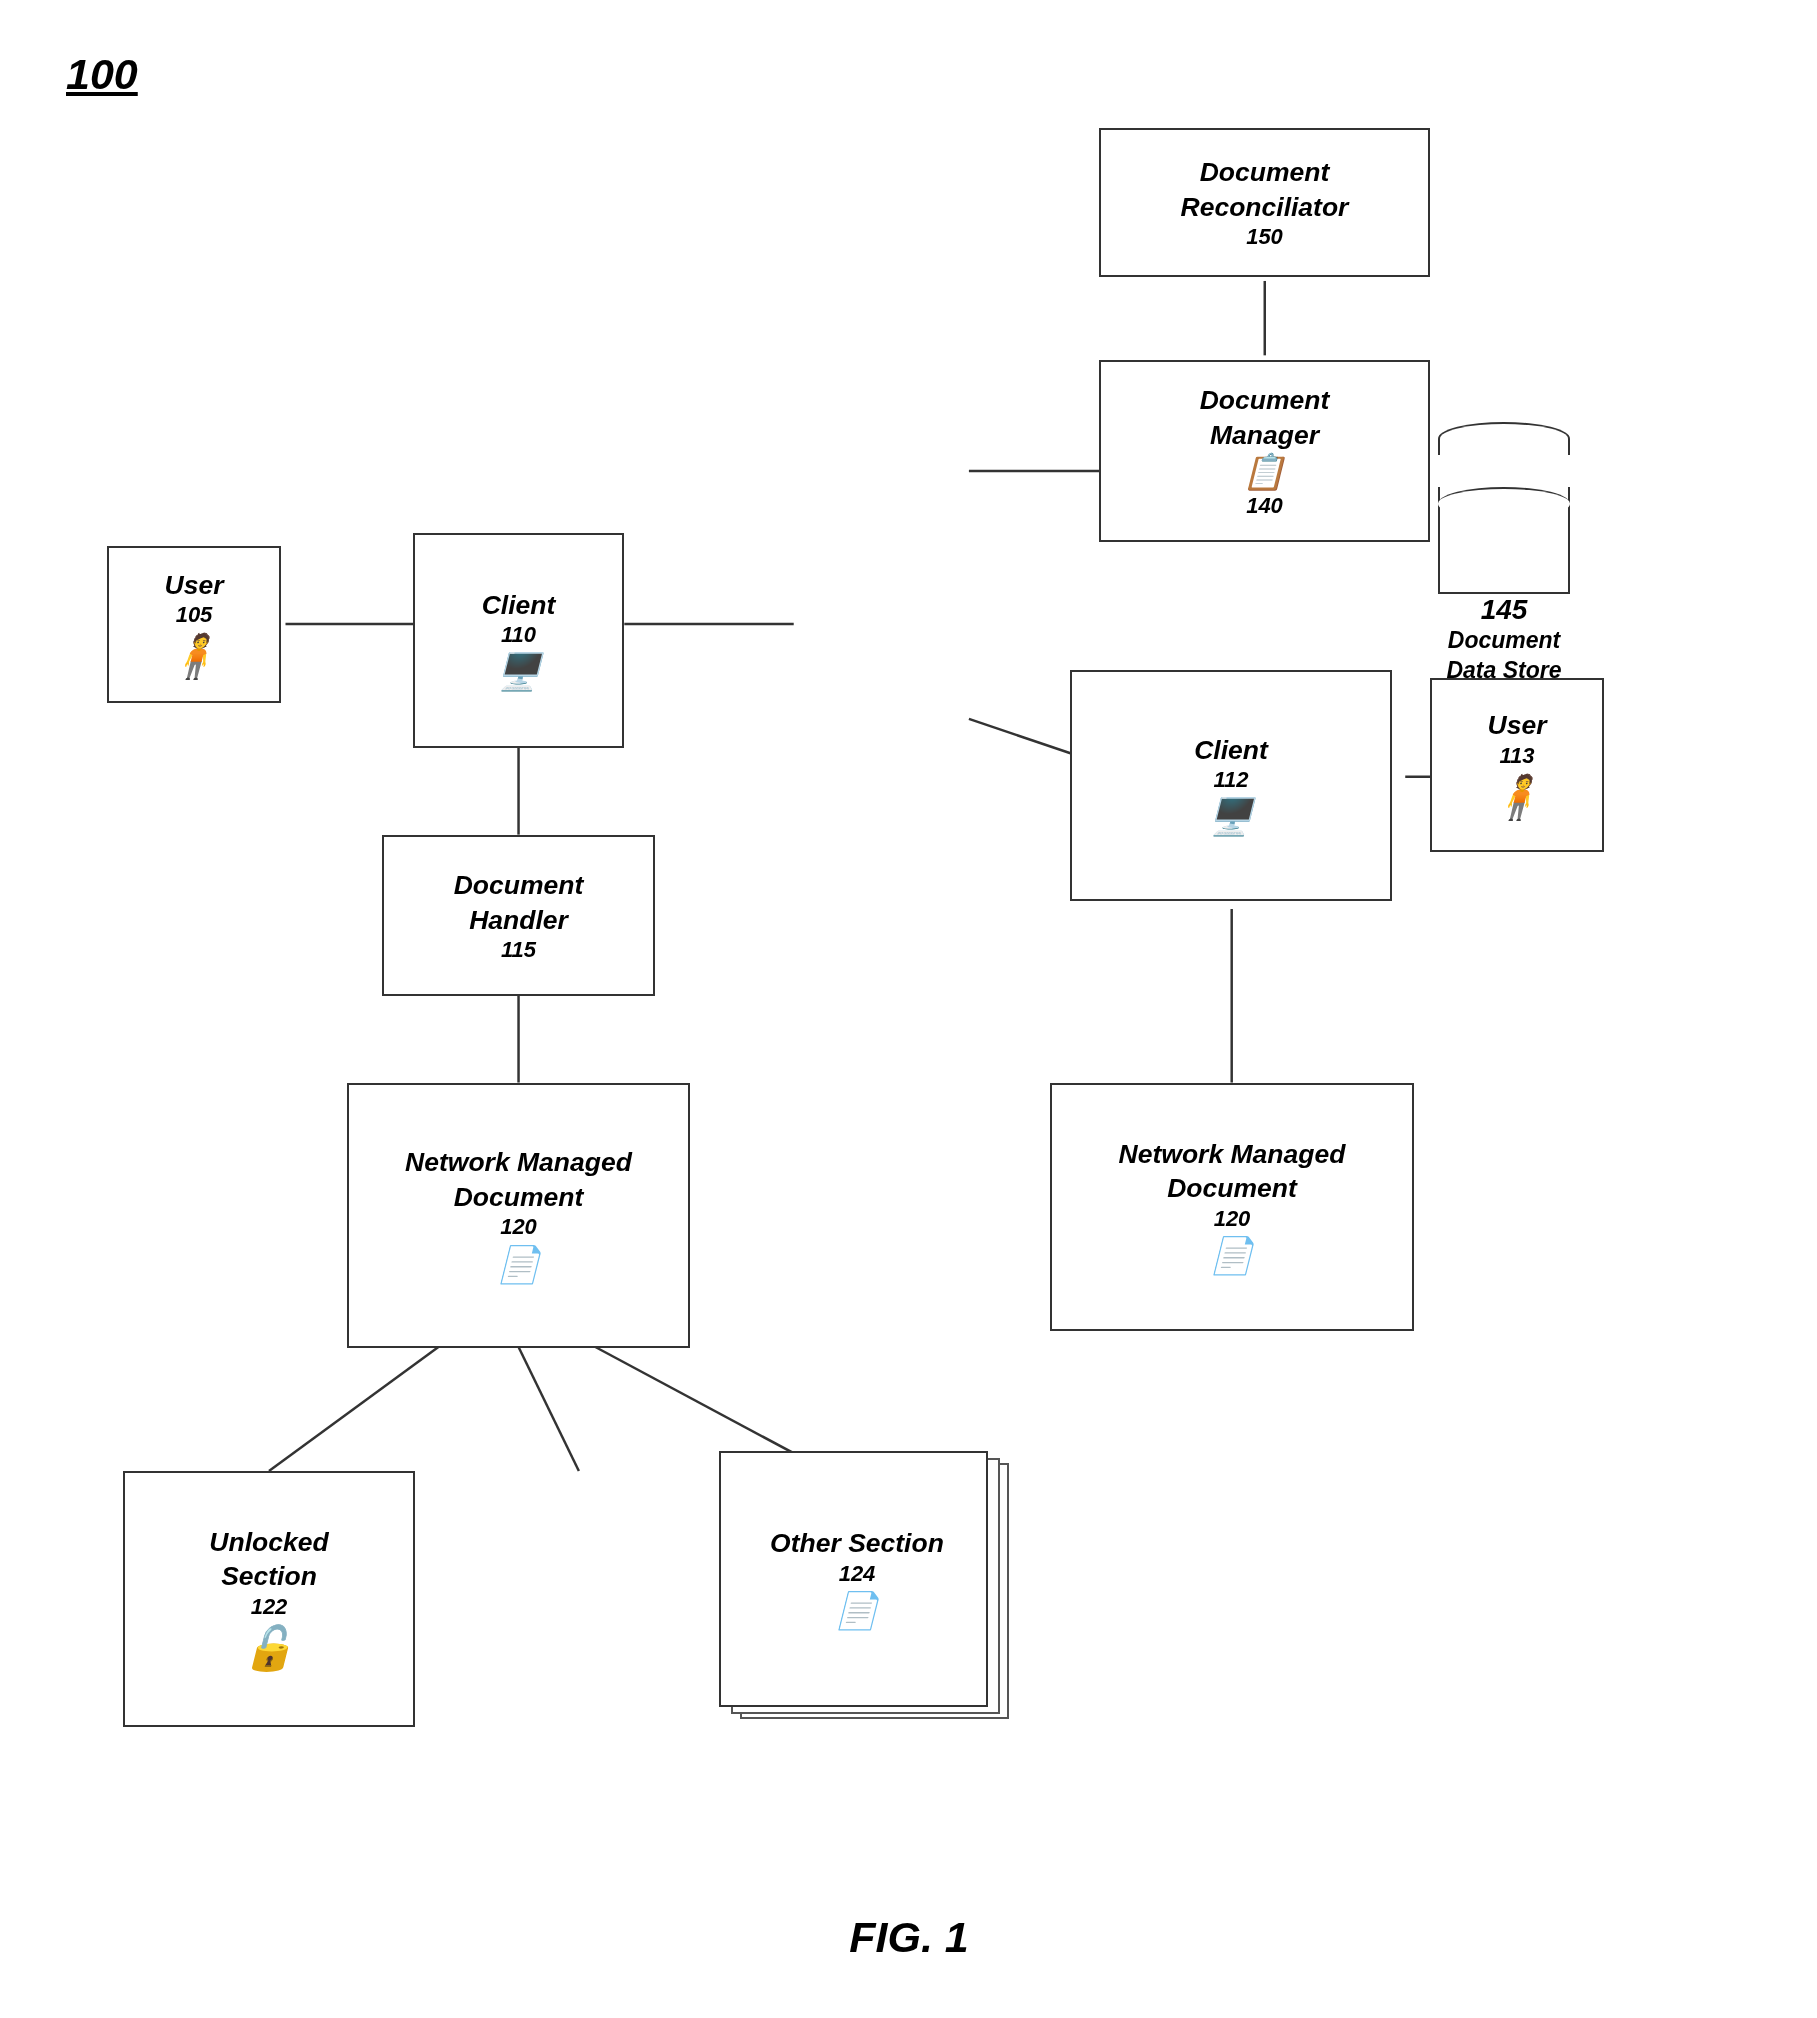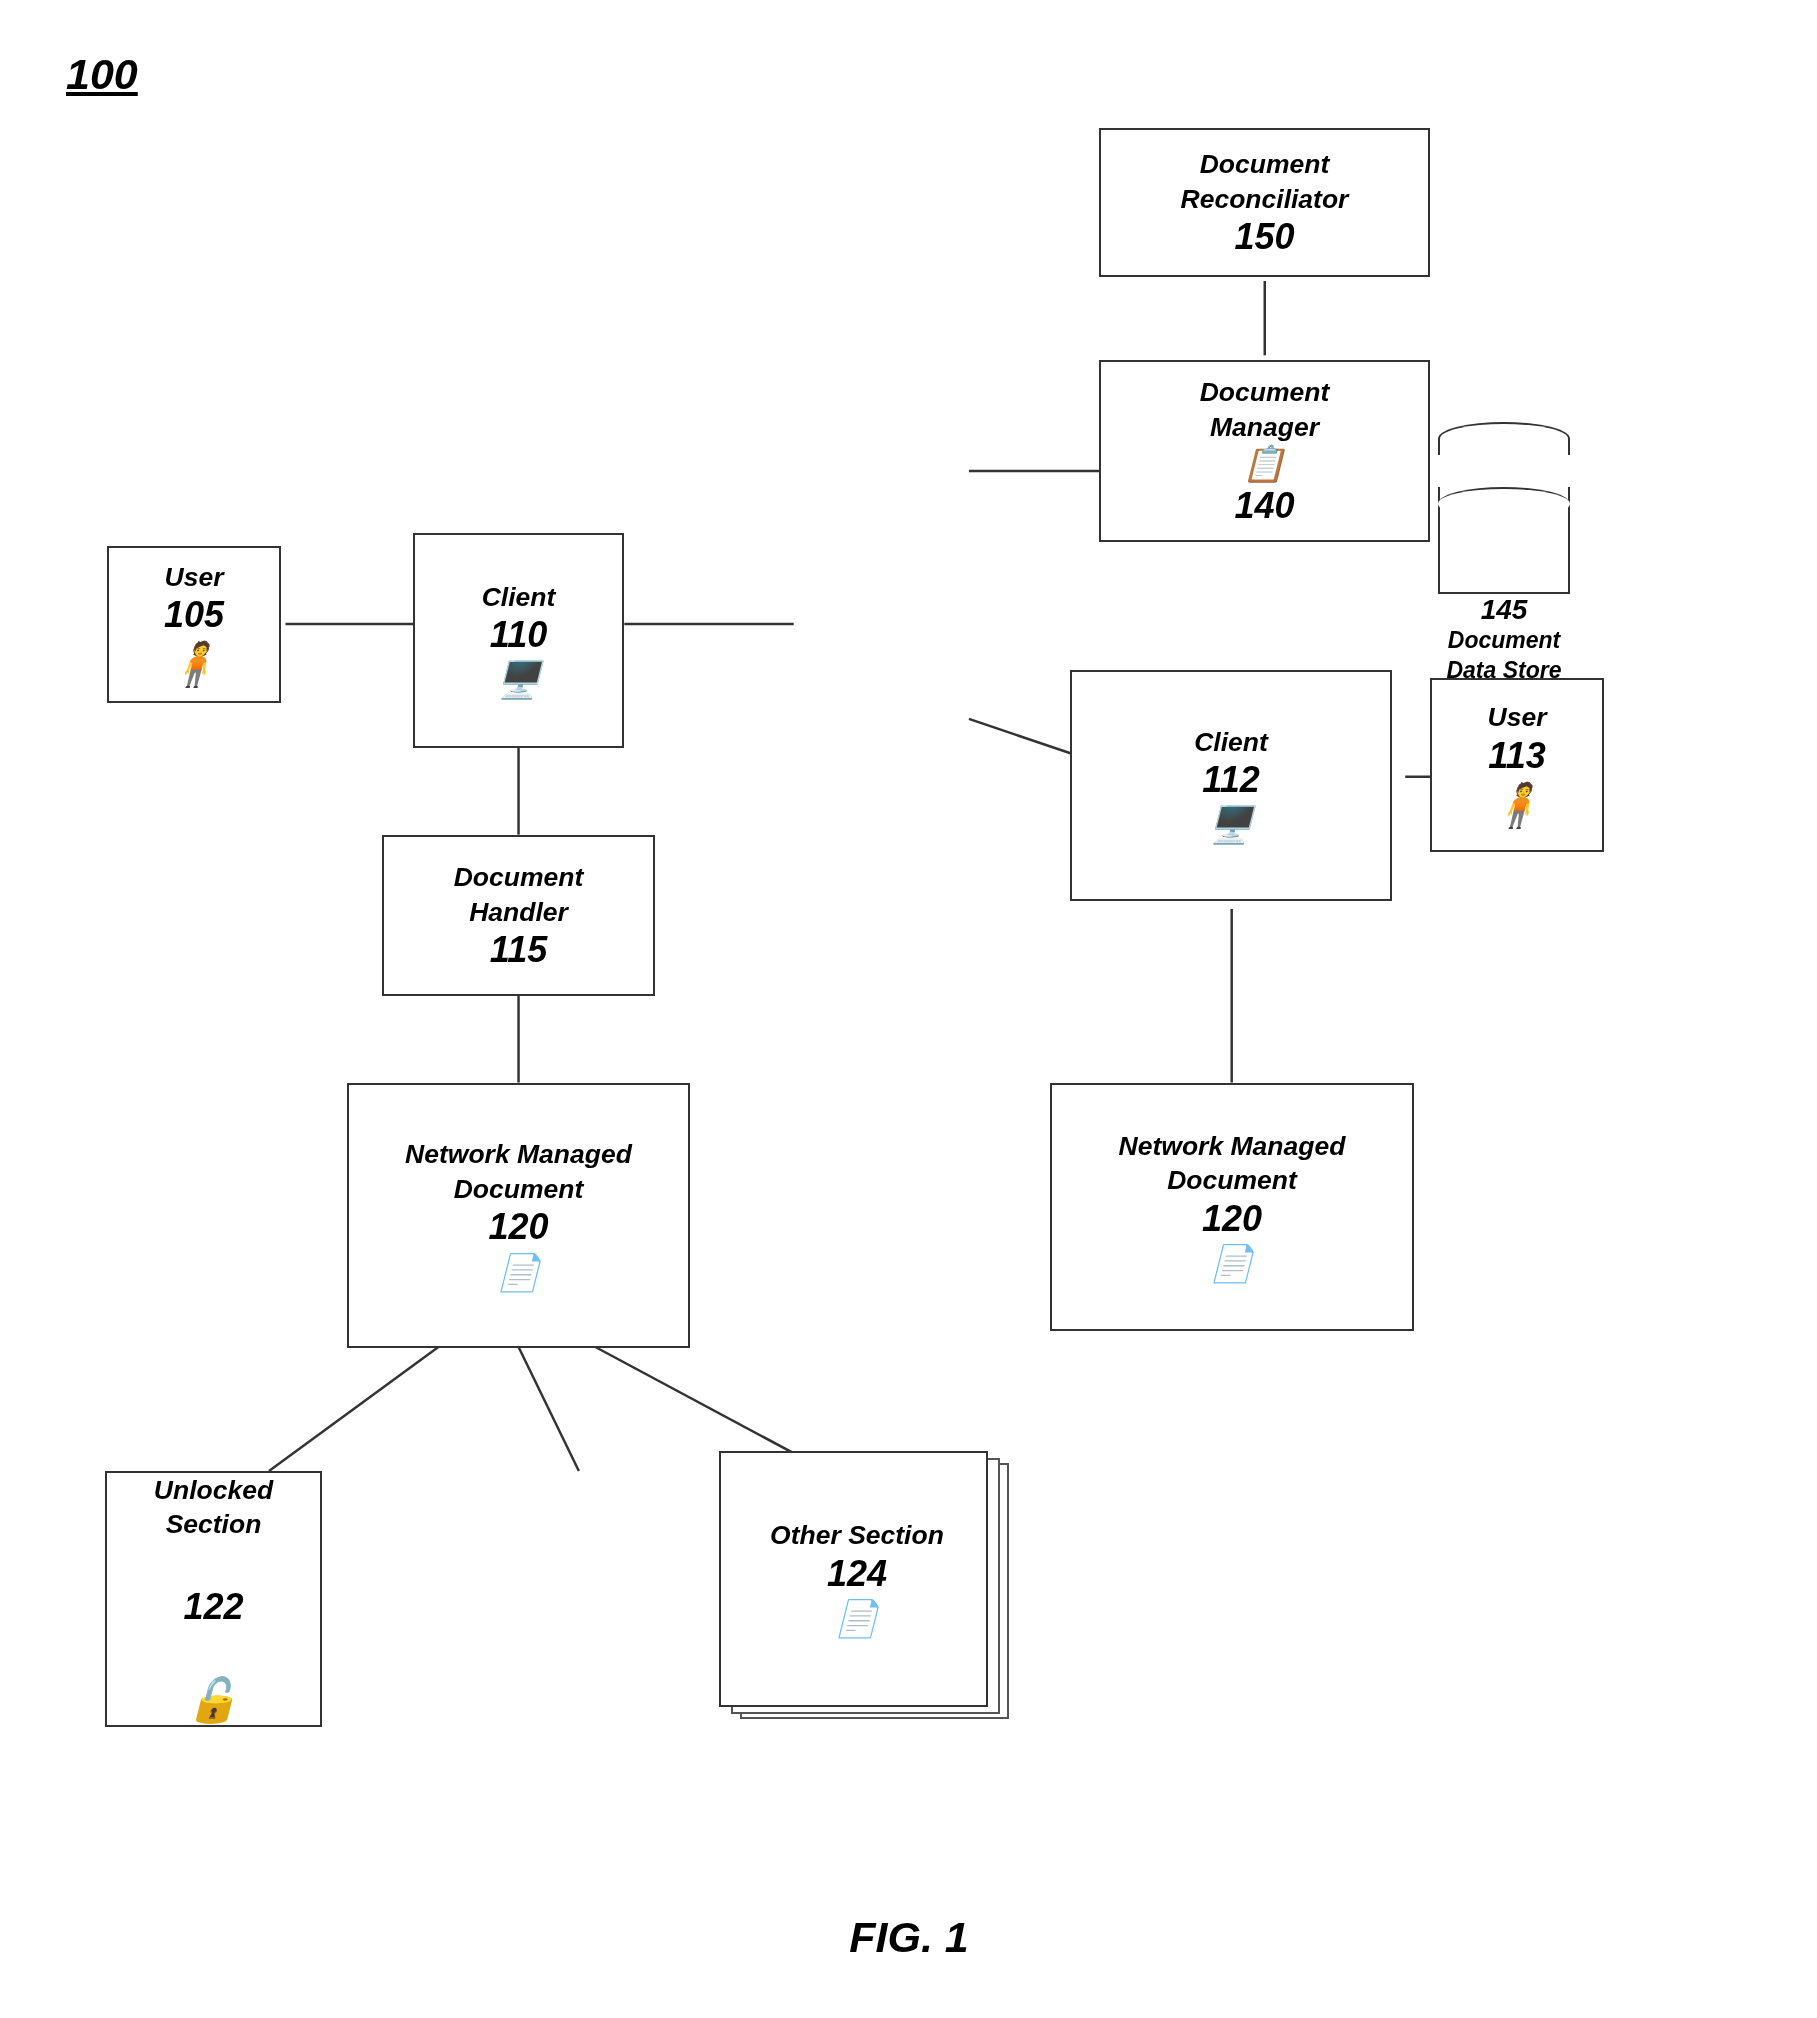--- a/index.html
+++ b/index.html
@@ -50,21 +50,21 @@
       text-align: center;
     }
 
     .box-label {
       font-size: 26.5px;
       font-weight: bold;
       line-height: 1.3;
     }
 
     .box-num {
-      font-size: 36px;
+      font-size: 22px;
       font-weight: bold;
     }
 
     
     .connectors {
       position: absolute;
       top: 0; left: 0;
       width: 1818px;
       height: 2018px;
       pointer-events: none;
@@ -192,21 +192,21 @@
     <span class="box-num">113</span>
     <span class="icon-person">🧍</span>
   </div>
 
   <div class="box" style="left:1050px; top:1083px; width:364px; height:248px;">
     <span class="box-label">Network Managed<br>Document</span>
     <span class="box-num">120</span>
     <span class="icon-doc">📄</span>
   </div>
 
-  <div class="box" style="left:105px; top:1471px; width:217px; height:256px;justify-content:space-between;">
+  <div class="box" style="left:123px; top:1471px; width:292px; height:256px;">
     <span class="box-label">Unlocked<br>Section</span>
     <span class="box-num">122</span>
     <span class="icon-lock">🔓</span>
   </div>
 
 
   <div style="position:absolute; left:719px; top:1451px; width:314px; height:277px;">
 
     <div style="position:absolute; left:20.7px; top:12.4px; width:269px; height:256px; border:2.5px solid #555; background:#fff;"></div>
     <div style="position:absolute; left:12.4px; top:6.6px; width:269px; height:256px; border:2.5px solid #555; background:#fff;"></div>

